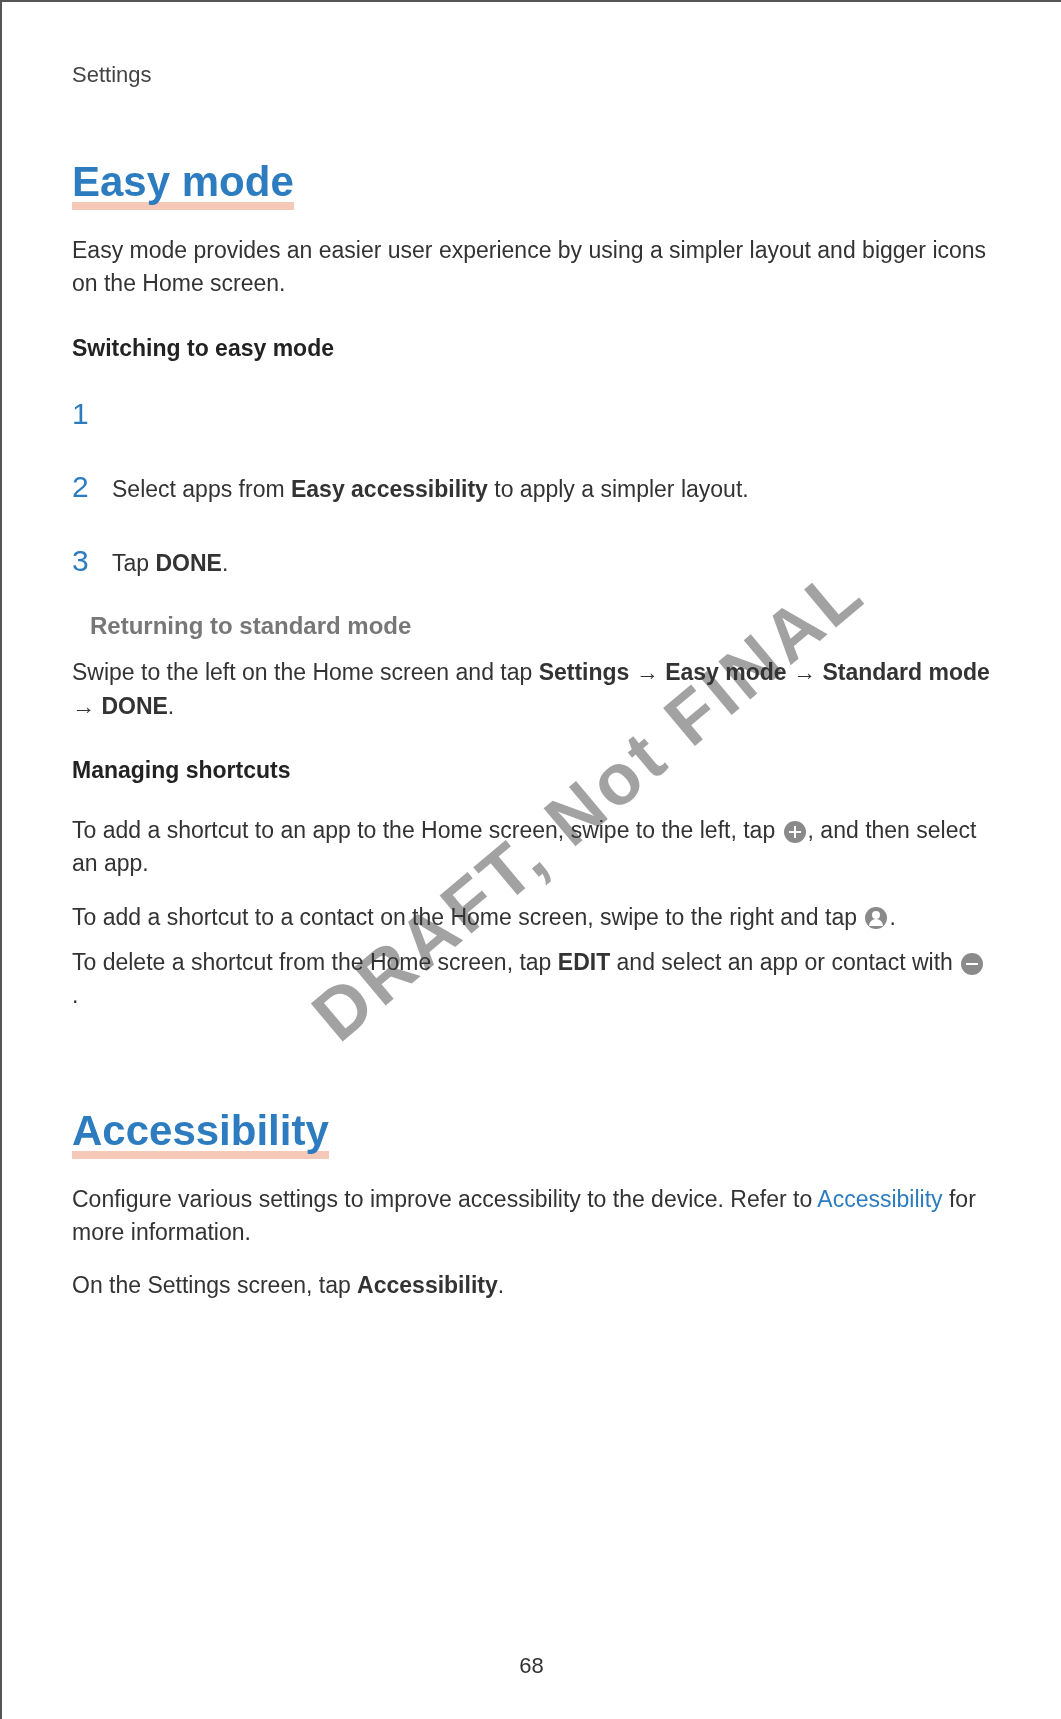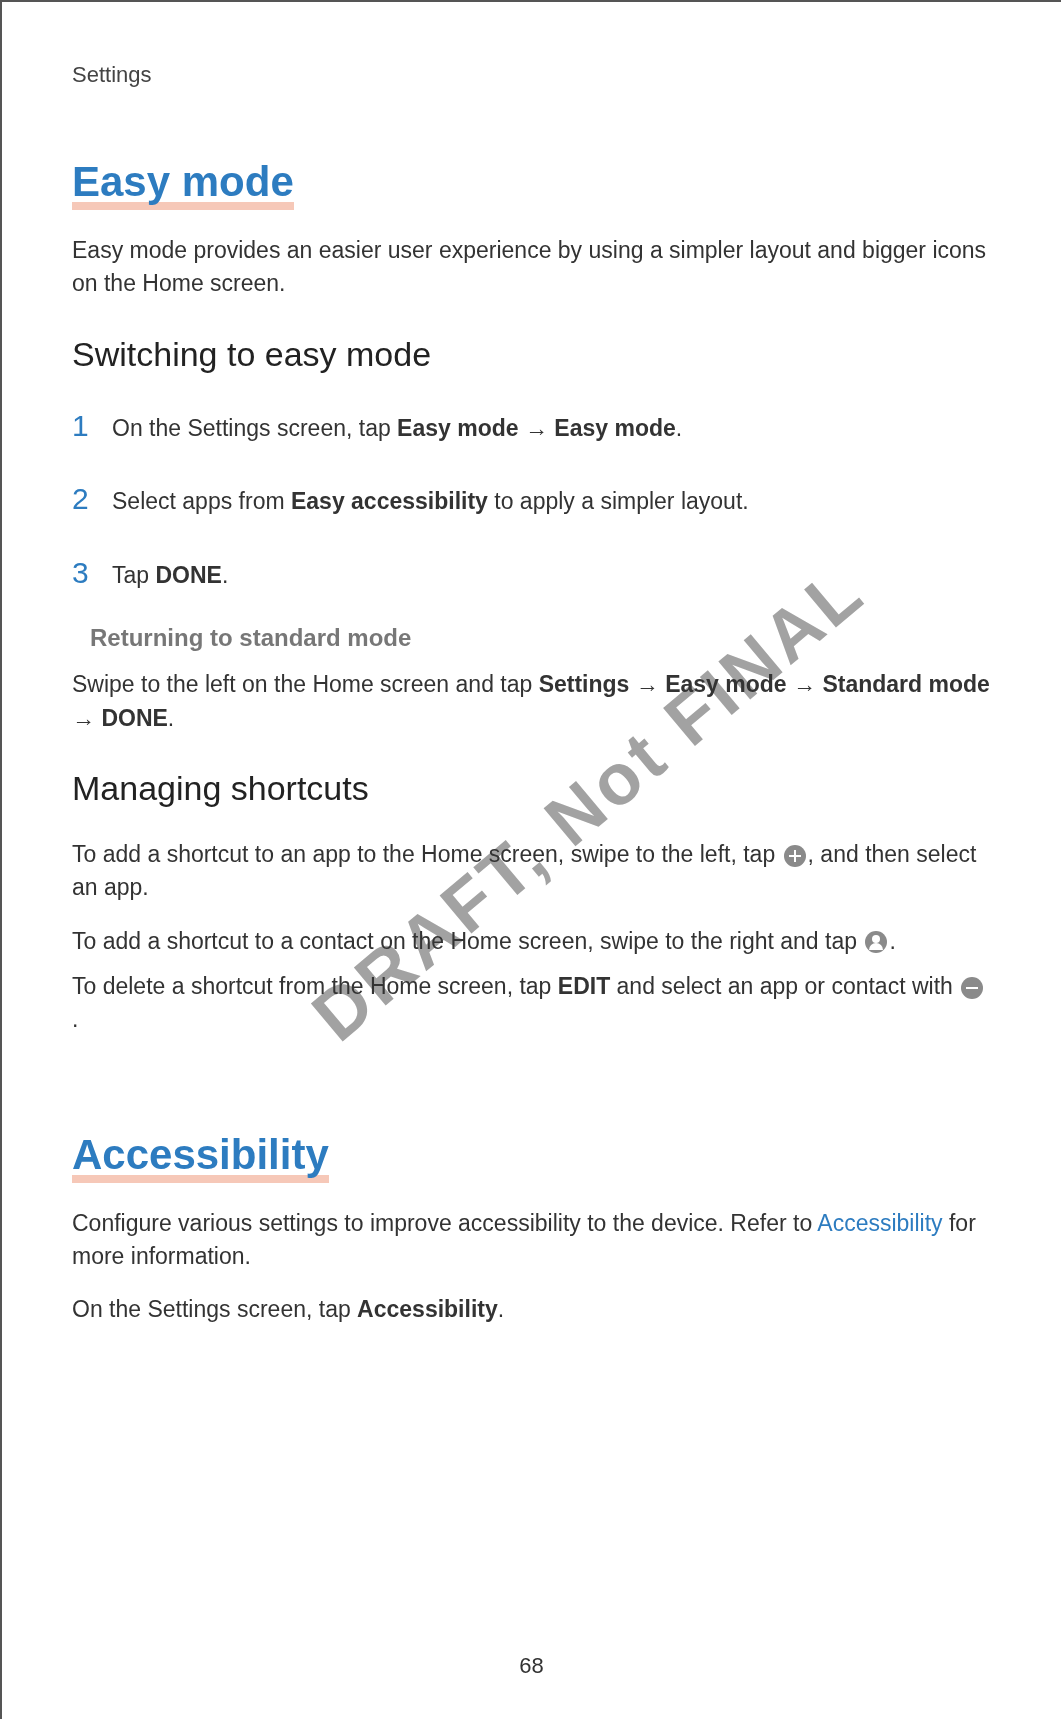--- a/index.html
+++ b/index.html
@@ -44,22 +44,22 @@
     background: #f6c8b8;
     z-index: -1;
   }
   .body-text {
     font-size: 23px;
     line-height: 1.45;
     color: #333;
     margin: 0 0 34px 0;
   }
   .subheading {
-    font-size: 34px;
-    font-weight: 400;
+    font-size: 23px;
+    font-weight: 700;
     color: #222;
     margin: 0 0 30px 0;
   }
   .subheading-gray {
     font-size: 24px;
     font-weight: 700;
     color: #777;
     margin: 0 0 16px 18px;
   }
   ol.steps {
@@ -171,23 +171,20 @@
     <div class="header-label">Settings</div>
 
     <h1 class="section-title">Easy mode</h1>
     <p class="body-text">Easy mode provides an easier user experience by using a simpler layout and bigger icons on the Home screen.</p>
 
     <h2 class="subheading">Switching to easy mode</h2>
 
     <ol class="steps">
       <li>
         <span class="num">1</span>
-        <span>
-          <span>On the Settings screen, tap </span><span class="bold">Easy mode</span><span> → </span><span class="bold">Easy mode</span><span>.</span>
-        </span>
       </li>
       <li>
         <span class="num">2</span>
         <span>
           <span>Select apps from </span><span class="bold">Easy accessibility</span><span> to apply a simpler layout.</span>
         </span>
       </li>
       <li>
         <span class="num">3</span>
         <span>

